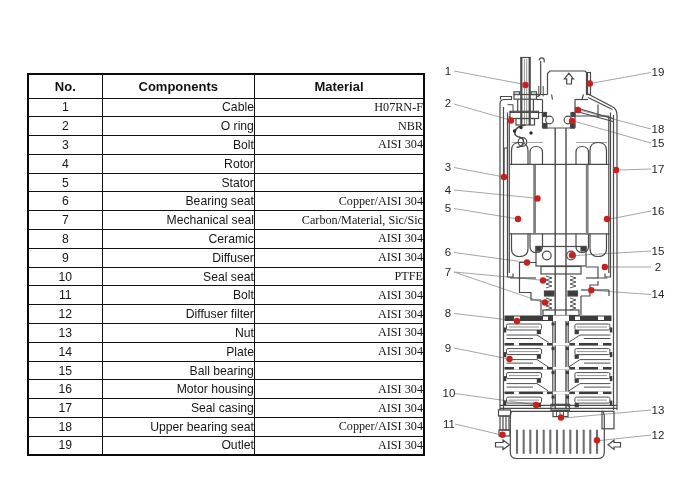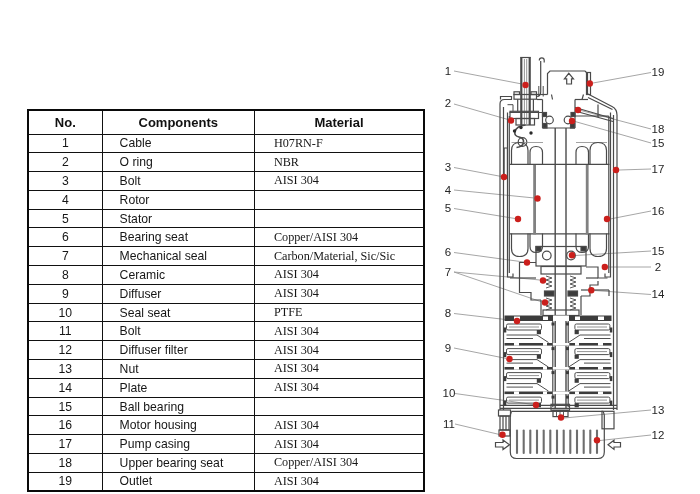--- a/index.html
+++ b/index.html
@@ -1,23 +1,23 @@
 <!DOCTYPE html>
 <html><head>
 <meta charset="utf-8">
 <style>
   html,body{margin:0;padding:0;background:#ffffff;}
   #page{position:relative;width:700px;height:494px;background:#ffffff;overflow:hidden;
         font-family:"Liberation Sans", sans-serif;}
   table{position:absolute;left:27px;top:73px;border-collapse:collapse;table-layout:fixed;
-        width:398px;height:383px;margin-top:36px;}
+        width:398px;height:383px;}
   table, td, th{border:1.6px solid #111;}
   table{border:2.6px solid #0a0a0a;}
   th{font-size:13px;font-weight:bold;color:#111;text-align:center;padding:0;}
-  td{font-size:12.2px;color:#161616;padding:0 0 0 17px;vertical-align:middle;}
+  td{font-size:12.2px;color:#161616;padding:0 0 0 17px;vertical-align:middle;text-align:right;}
   td.mat{padding-left:19px;font-family:Liberation Serif, serif;}
   td.num{text-align:center;padding:0;}
   tr.hd{height:24px;}
   tr.dt{height:18.8px;}
   .c1{width:73px;} .c2{width:150px;} .c3{width:167px;}
 </style>
 </head>
 <body>
 <div id="page">
 <table>
@@ -107,21 +107,21 @@
           <td>Ball bearing</td>
           <td class="mat"></td>
         </tr>
   <tr class="dt">
           <td class="num">16</td>
           <td>Motor housing</td>
           <td class="mat">AISI 304</td>
         </tr>
   <tr class="dt">
           <td class="num">17</td>
-          <td>Pump casing</td>
+          <td>Seal casing</td>
           <td class="mat">AISI 304</td>
         </tr>
   <tr class="dt">
           <td class="num">18</td>
           <td>Upper bearing seat</td>
           <td class="mat">Copper/AISI 304</td>
         </tr>
   <tr class="dt">
           <td class="num">19</td>
           <td>Outlet</td>

